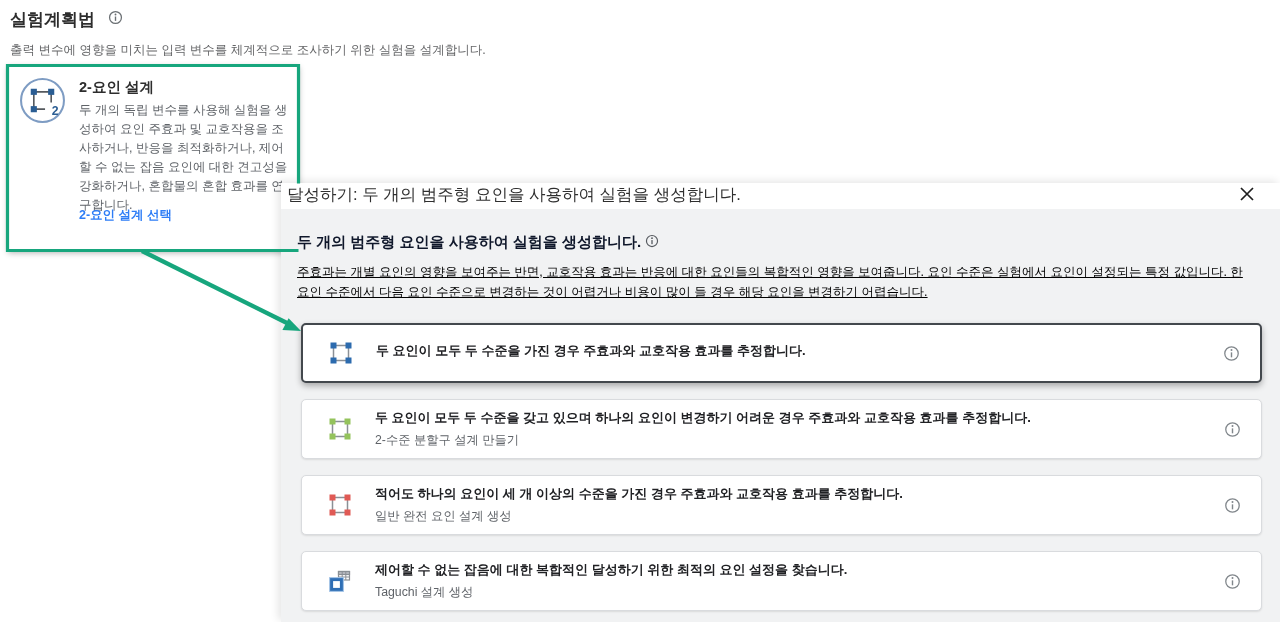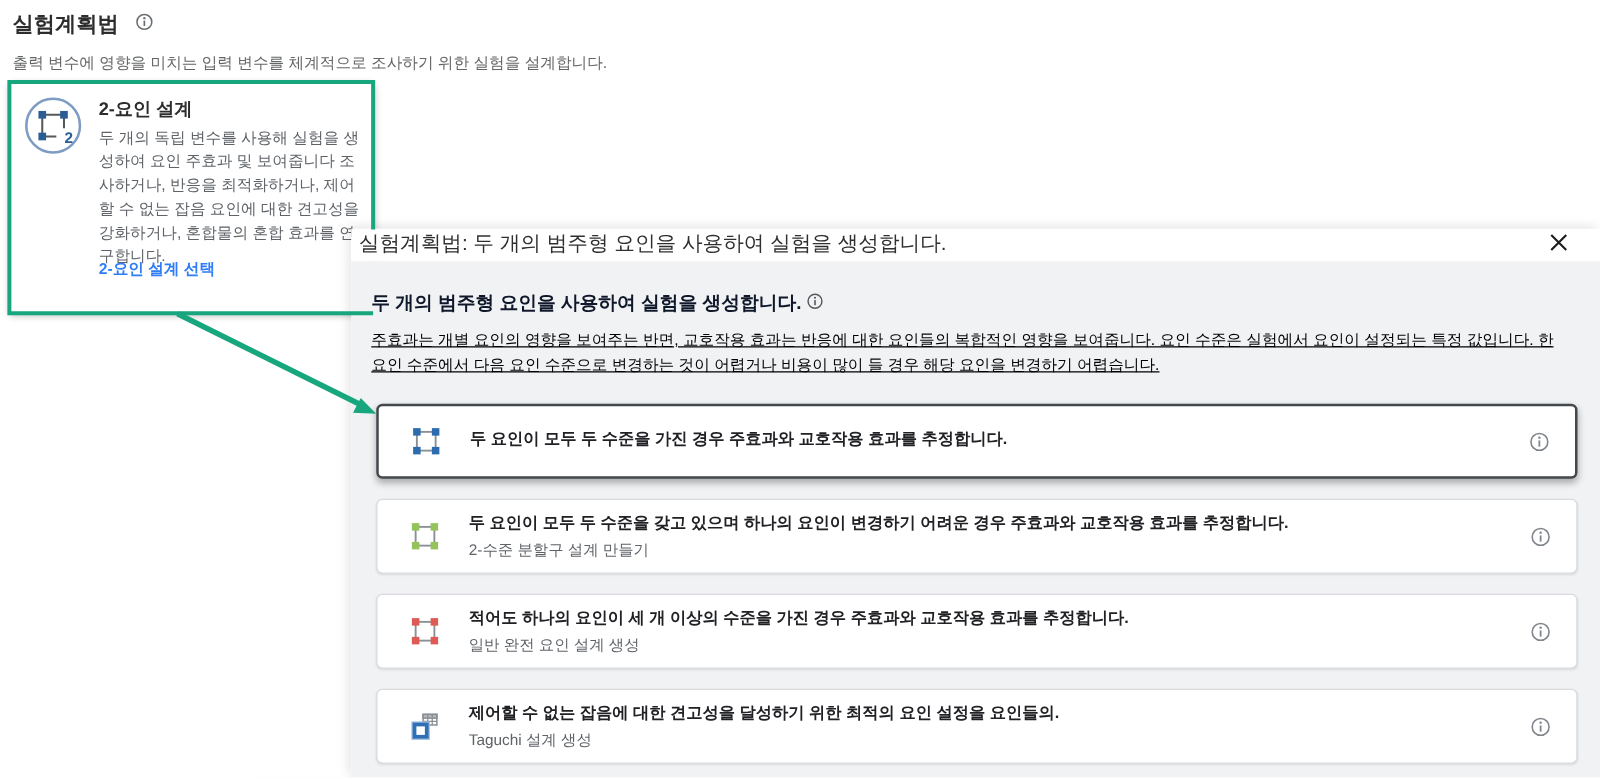--- a/index.html
+++ b/index.html
@@ -75,27 +75,27 @@
     <svg width="47" height="47" viewBox="0 0 46 46">
       <circle cx="23" cy="23" r="21" fill="#ffffff" stroke="#7e9cc3" stroke-width="2"></circle>
       <path d="M14.5 14.5 H31.5 M14.5 14.5 V31.5 M31.5 14.5 V25 M14.5 31.5 H25.5" fill="none" stroke="#55595e" stroke-width="1.6"></path>
       <rect x="11.5" y="11.5" width="6" height="6" fill="#2a5d93"></rect>
       <rect x="28.5" y="11.5" width="6" height="6" fill="#2a5d93"></rect>
       <rect x="11.5" y="28.5" width="6" height="6" fill="#2a5d93"></rect>
       <text x="32" y="37" font-size="12" font-weight="bold" fill="#2a5d93" font-family="Liberation Sans, sans-serif">2</text>
     </svg>
   </span>
   <div class="card-title">2-요인 설계</div>
-  <div class="card-desc">두 개의 독립 변수를 사용해 실험을 생성하여 요인 주효과 및 보여줍니다 조사하거나, 반응을 최적화하거나, 제어할 수 없는 잡음 요인에 대한 견고성을 강화하거나, 혼합물의 혼합 효과를 연구합니다.</div>
+  <div class="card-desc">두 개의 독립 변수를 사용해 실험을 생성하여 요인 주효과 및 교호작용을 조사하거나, 반응을 최적화하거나, 제어할 수 없는 잡음 요인에 대한 견고성을 강화하거나, 혼합물의 혼합 효과를 연구합니다.</div>
   <div class="card-link">2-요인 설계 선택</div>
 </div>
 
 <div class="dialog">
   <div class="dialog-titlebar">
-    <span class="dialog-title">실험계획법: 두 개의 범주형 요인을 사용하여 실험을 생성합니다.</span>
+    <span class="dialog-title">달성하기: 두 개의 범주형 요인을 사용하여 실험을 생성합니다.</span>
     <span class="dialog-close">
       <svg width="16" height="16" viewBox="0 0 16 16">
         <path d="M2 2 L14 14 M14 2 L2 14" stroke="#1e1e1e" stroke-width="1.7"></path>
       </svg>
     </span>
   </div>
 
   <div class="dialog-body">
     <div class="dialog-heading">
       <span>두 개의 범주형 요인을 사용하여 실험을 생성합니다.</span>
@@ -183,21 +183,21 @@
         <span class="option-icon">
           <svg width="24" height="24" viewBox="0 0 24 24">
             <rect x="10.5" y="2.5" width="11" height="8.5" fill="#ffffff" stroke="#8a8f94" stroke-width="1.2"></rect>
             <rect x="10.5" y="2.5" width="11" height="3" fill="#b6babf" stroke="#8a8f94" stroke-width="1.2"></rect>
             <path d="M14.2 2.5 V11 M17.8 2.5 V11 M10.5 8 H21.5" stroke="#8a8f94" stroke-width="1"></path>
             <rect x="1.8" y="8.8" width="13.4" height="13.4" fill="#ffffff" stroke="#9dbfe4" stroke-width="1.4"></rect>
             <rect x="3.6" y="10.6" width="9.8" height="9.8" fill="#ffffff" stroke="#2f6fb5" stroke-width="3"></rect>
           </svg>
         </span>
         <span class="option-text">
-          <span class="option-title">제어할 수 없는 잡음에 대한 견고성을 달성하기 위한 최적의 요인 설정을 요인들의.</span>
+          <span class="option-title">제어할 수 없는 잡음에 대한 복합적인 달성하기 위한 최적의 요인 설정을 찾습니다.</span>
           <span class="option-sub">Taguchi 설계 생성</span>
         </span>
         <span class="option-info">
           <svg width="17" height="17" viewBox="0 0 24 24">
             <circle cx="12" cy="12" r="9.5" fill="none" stroke="#80868b" stroke-width="1.8"></circle>
             <rect x="11" y="10.4" width="2" height="7" fill="#80868b"></rect>
             <circle cx="12" cy="7.2" r="1.4" fill="#80868b"></circle>
           </svg>
         </span>
       </div>

